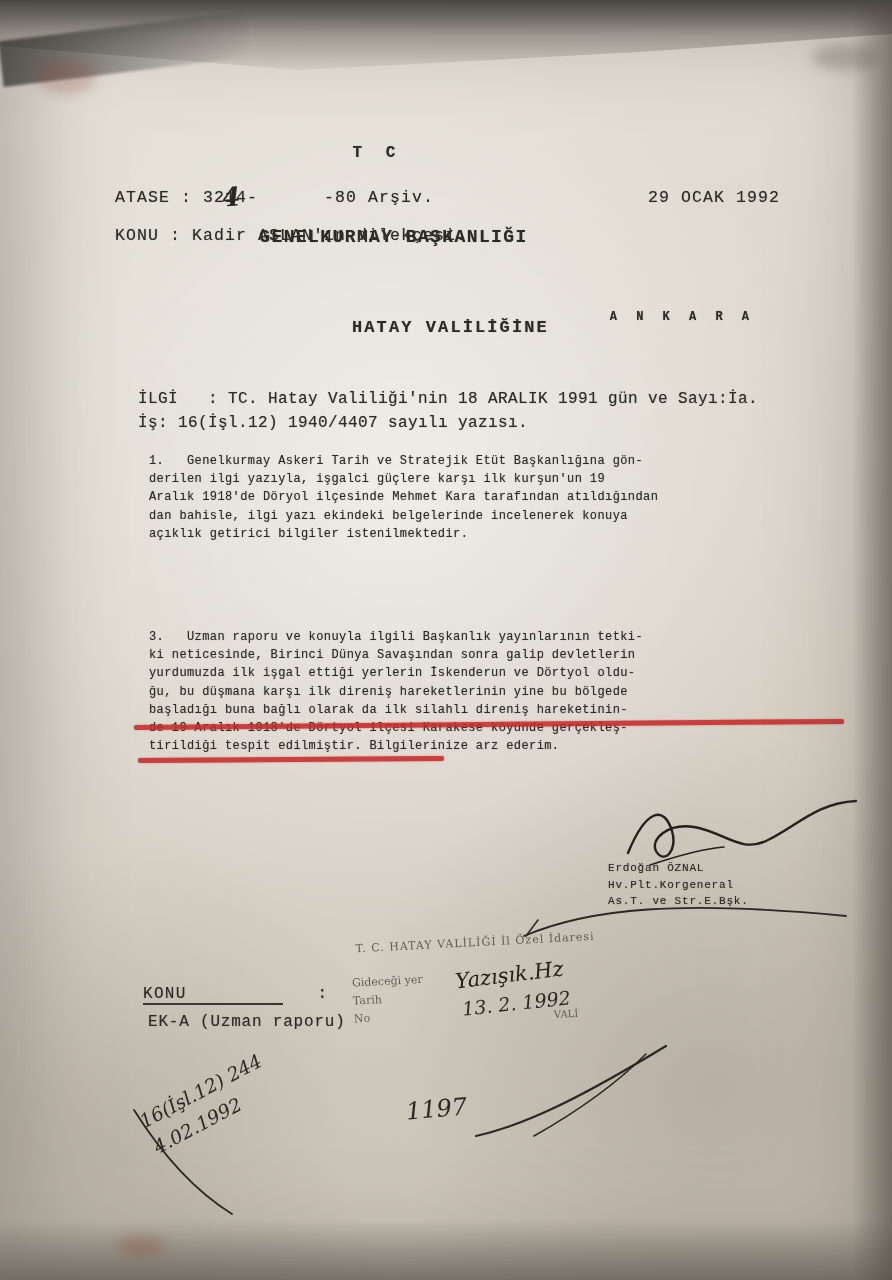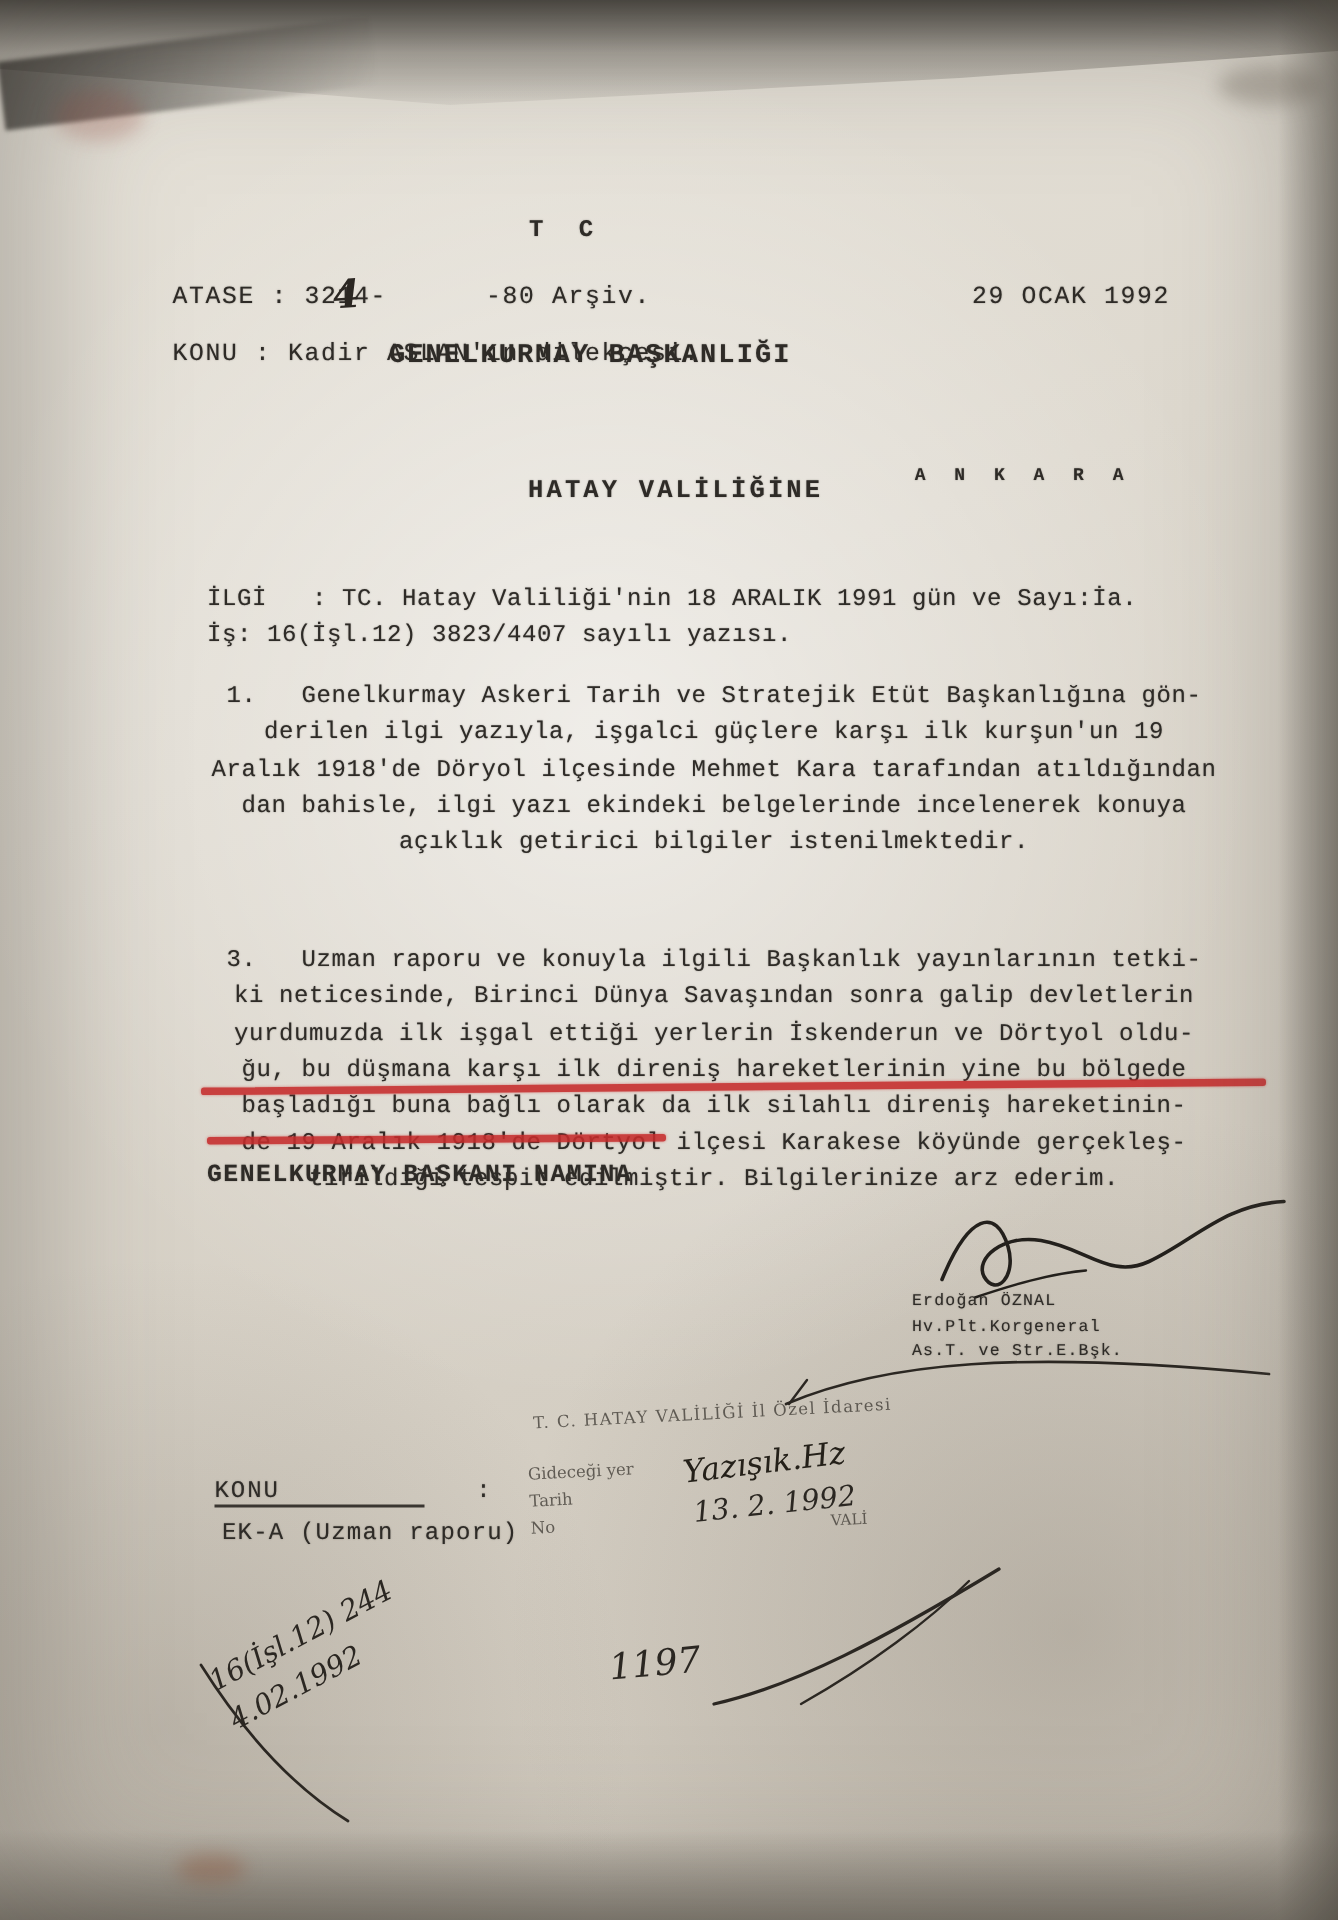--- a/index.html
+++ b/index.html
@@ -116,24 +116,23 @@
     letter-spacing: 2.1px;
     font-weight: bold;
     font-family: Liberation Mono, monospace;
   }
   #ref-block {
     left: 138px; top: 387px;
     width: 690px;
     font-size: 16px;
   }
   .para {
-    left: 126px;
+    left: 149px;
     width: 700px;
-    font-size: 16px;
-    text-align: center;
+    font-size: 12px;
   }
   #para1 { top: 452px; }
   #para2 { top: 553px; }
   #para3 { top: 628px; }
   #signoff {
     left: 138px; top: 770px;
     font-size: 16.5px;
     letter-spacing: 1px;
     font-weight: bold;
   }
@@ -254,39 +253,38 @@
   </div>
 
   <div id="ref-line" class="doc-text">ATASE : 3214-      -80 Arşiv.</div>
   <div id="hw-serial" class="handwrite">4</div>
   <div id="date-line" class="doc-text">29 OCAK 1992</div>
   <div id="subject-line" class="doc-text">KONU : Kadir ASLAN'ın dilekçesi.</div>
 
   <div id="addressee" class="doc-text">HATAY VALİLİĞİNE</div>
 
   <div id="ref-block" class="doc-text">İLGİ   : TC. Hatay Valiliği'nin 18 ARALIK 1991 gün ve Sayı:İa.
-İş: 16(İşl.12) 3823/4407 sayılı yazısı.</div>
+İş: 16(İşl.12) 1940/4407 sayılı yazısı.</div>
 
   <div id="para1" class="doc-text para">1.   Genelkurmay Askeri Tarih ve Stratejik Etüt Başkanlığına gön-
 derilen ilgi yazıyla, işgalci güçlere karşı ilk kurşun'un 19
 Aralık 1918'de Döryol ilçesinde Mehmet Kara tarafından atıldığından
 dan bahisle, ilgi yazı ekindeki belgelerinde incelenerek konuya
 açıklık getirici bilgiler istenilmektedir.</div>
   <div id="para3" class="doc-text para">3.   Uzman raporu ve konuyla ilgili Başkanlık yayınlarının tetki-
 ki neticesinde, Birinci Dünya Savaşından sonra galip devletlerin
 yurdumuzda ilk işgal ettiği yerlerin İskenderun ve Dörtyol oldu-
 ğu, bu düşmana karşı ilk direniş hareketlerinin yine bu bölgede
 başladığı buna bağlı olarak da ilk silahlı direniş hareketinin-
 de 19 Aralık 1918'de Dörtyol ilçesi Karakese köyünde gerçekleş-
 tirildiği tespit edilmiştir. Bilgilerinize arz ederim.</div>
 
   <div class="red-line" id="red1"></div>
   <div class="red-line" id="red2"></div>
 
-  <div id="signoff" class="doc-text">GENELKURMAY BAŞKANI NAMINA</div>
 
   <svg class="ink" style="left:620px; top:795px; width:260px; height:80px;" viewBox="0 0 260 80">
     <path d="M8 58 C 26 14, 44 10, 52 36 C 58 56, 44 70, 36 56 C 30 44, 48 28, 74 32
              C 104 37, 120 58, 146 46 C 176 32, 196 8, 236 6" fill="none" stroke="#23201c" stroke-width="2.4" stroke-linecap="round"></path>
     <path d="M30 70 C 54 62, 80 54, 104 52" fill="none" stroke="#23201c" stroke-width="1.6" stroke-linecap="round"></path>
   </svg>
 
   <div id="sig-name" class="doc-text">Erdoğan ÖZNAL
 Hv.Plt.Korgeneral
 As.T. ve Str.E.Bşk.</div>

